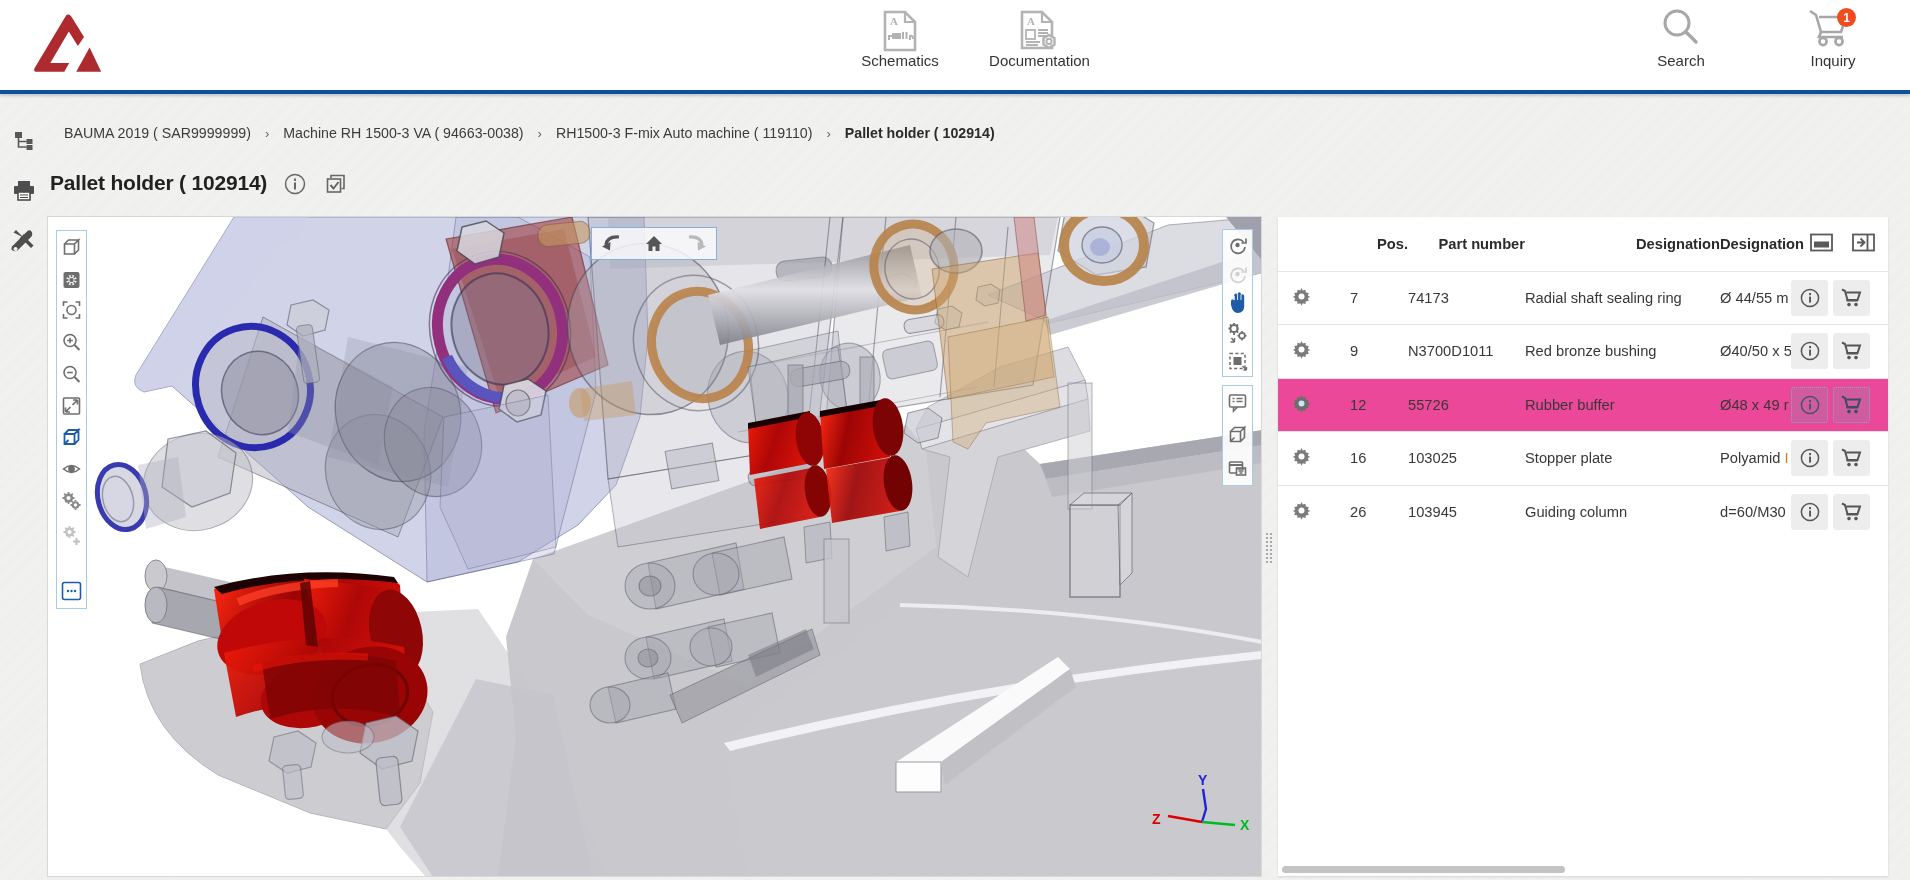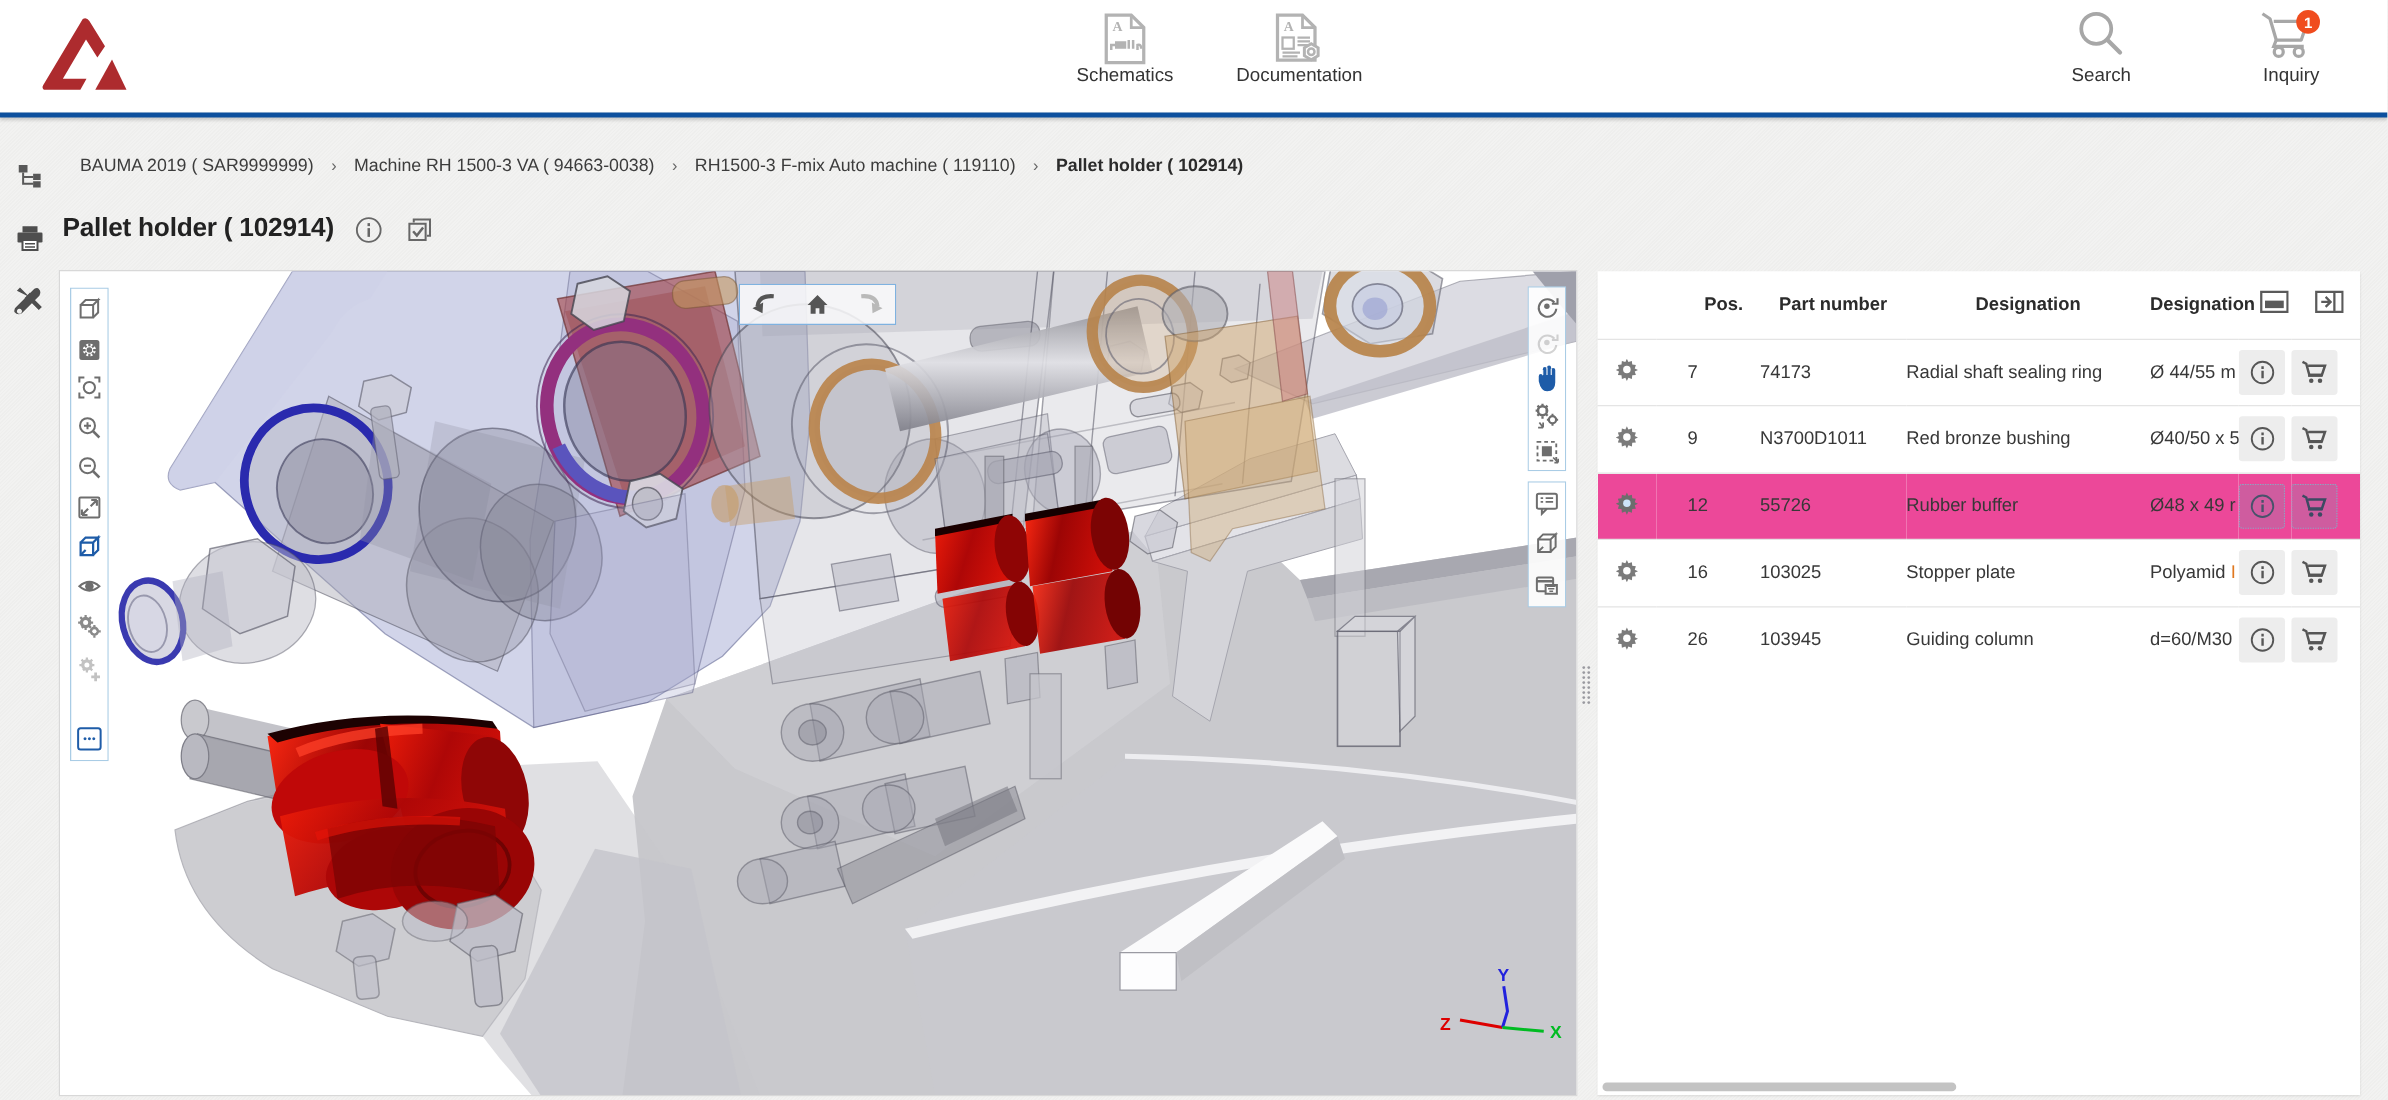--- a/index.html
+++ b/index.html
@@ -18,21 +18,21 @@
 #crumb { position:absolute; left:64px; top:125px; font-size:14.2px; color:#3c3c3c; }
 #crumb b { color:#2b2b2b; }
 .sep { color:#666; padding:0 14px; font-size:13px; }
 
 #title { position:absolute; left:50px; top:171px; font-size:21px; font-weight:bold; color:#222; letter-spacing:-0.2px; }
 
 #viewer { position:absolute; left:47px; top:216px; width:1215px; height:661px; background:#fff; border:1px solid #d8d8d8; overflow:hidden; }
 
 #rpanel { position:absolute; left:1278px; top:217px; width:610px; height:659px; background:#fff; box-shadow:0 1px 2px rgba(0,0,0,0.12); }
 table { border-collapse:collapse; width:100%; font-size:14.7px; color:#333; table-layout:fixed; }
-th { font-weight:bold; text-align:center; color:#2b2b2b; }
+th { font-weight:bold; text-align:right; color:#2b2b2b; }
 .hdr-row { height:54px; }
 .prow { height:53.5px; border-top:1px solid #e4e4e4; }
 .prow td { vertical-align:middle; white-space:nowrap; overflow:hidden; }
 .gear { text-align:center; }
 td { color:#383838; }
 .hl { background:#ec4899; }
 .btn { display:inline-flex; width:37px; height:36px; background:#ededed; border-radius:3px; align-items:center; justify-content:center; }
 .hl .btn { background:rgba(120,150,180,0.25); border:1px dotted #8aa8c4; }
 #hscroll { position:absolute; left:4px; bottom:3px; width:283px; height:7px; background:#c3c3c3; border-radius:4px; }
 </style>

